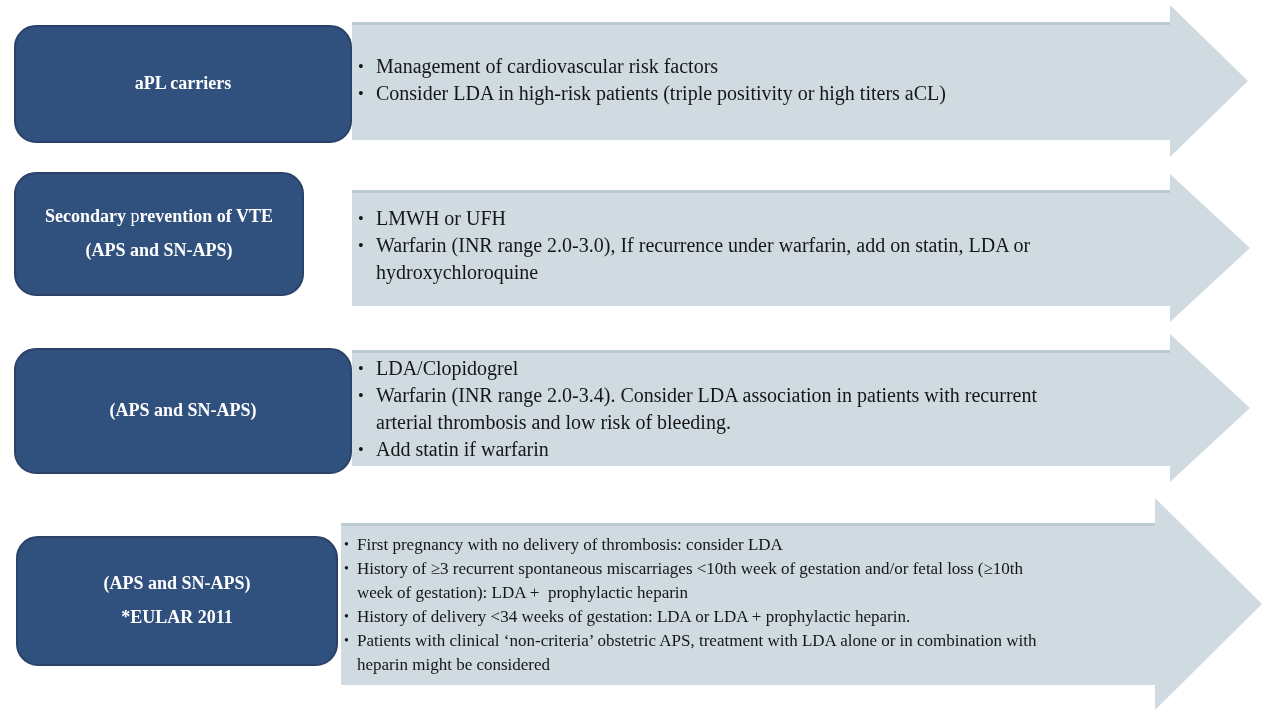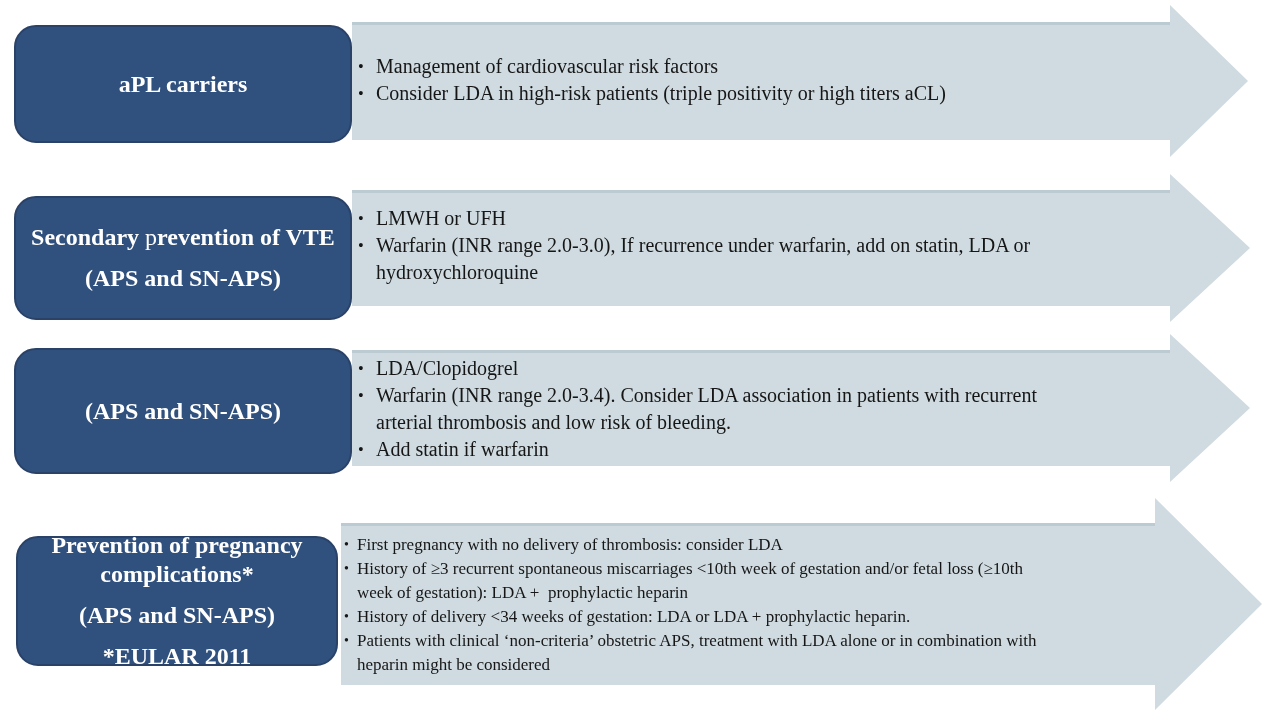--- a/index.html
+++ b/index.html
@@ -59,26 +59,26 @@
     color: #ffffff;
     display: flex;
     flex-direction: column;
     justify-content: center;
     align-items: center;
     text-align: center;
     gap: 12px;
     padding: 6px 14px;
   }
   .box1 { left: 14px; top: 25px; width: 338px; height: 118px; }
-  .box2 { left: 14px; top: 196px; width: 338px; height: 124px; }
+  .box2 { left: 14px; top: 172px; width: 290px; height: 124px; }
   .box3 { left: 14px; top: 348px; width: 338px; height: 126px; }
   .box4 { left: 16px; top: 536px; width: 322px; height: 130px; }
 
   .label-para {
-    font-size: 24px;
+    font-size: 18px;
     font-weight: bold;
     line-height: 1.2;
     white-space: pre-line;
   }
   .wlight { font-weight: normal; }
 
   
   .bullets {
     position: absolute;
     display: flex;
@@ -153,22 +153,20 @@
 arterial thrombosis and low risk of bleeding.</span>
     </div>
     <div class="bullet-item">
       <span class="dot">•</span>
       <span class="btext">Add statin if warfarin</span>
     </div>
   </div>
 
   <div class="arrow arrow4"></div>
   <div class="label-box box4">
-    <div class="label-para">Prevention of pregnancy
-complications*</div>
     <div class="label-para">(APS and SN-APS)</div>
     <div class="label-para">*EULAR 2011</div>
   </div>
   <div class="bullets bullets4">
     <div class="bullet-item">
       <span class="dot">•</span>
       <span class="btext">First pregnancy with no delivery of thrombosis: consider LDA</span>
     </div>
     <div class="bullet-item">
       <span class="dot">•</span>

